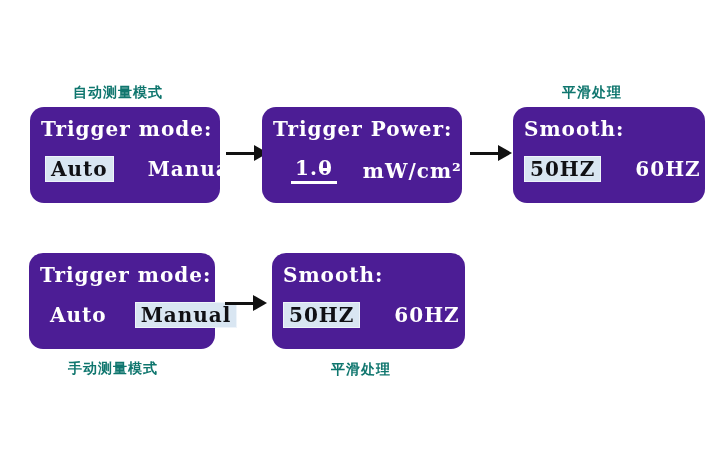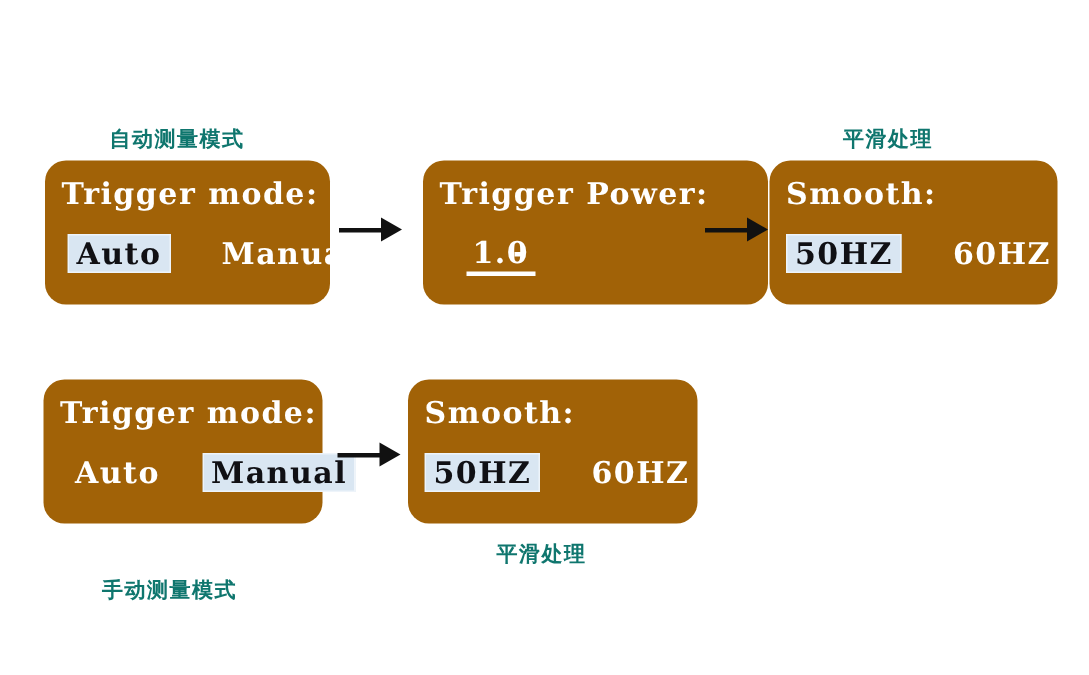--- a/index.html
+++ b/index.html
@@ -22,21 +22,21 @@
     color: #0f766e;
     white-space: nowrap;
     letter-spacing: 1px;
   }
 
   
   .screen {
     position: absolute;
     height: 96px;
     box-sizing: border-box;
-    background: #a16207;
+    background: #4c1d95;
     border-radius: 14px;
     color: #ffffff;
     padding: 9px 11px;
     font-family: "DejaVu Serif", "Liberation Serif", serif;
     font-weight: bold;
   }
   .screen-title {
     font-size: 20px;
     line-height: 26px;
     letter-spacing: 1px;
@@ -118,27 +118,28 @@
       <span class="option selected indent">Auto</span>
       <span class="option gap-lg">Manual</span>
     </div>
   </div>
 
   <div class="arrow" style="left:226px; top:145px;">
     <span class="shaft"></span>
       <span class="head"></span>
   </div>
 
-  <div class="screen" style="left:282px; top:107px; width:230px;">
+  <div class="screen" style="left:262px; top:107px; width:200px;">
     <div class="screen-title">Trigger Power:</div>
     <div class="screen-row">
       <span class="lcd-value-wrap indent-lg">
         <span>1.0</span>
         <span class="zero-dash"></span>
       </span>
+      <span class="unit">mW/cm²</span>
     </div>
   </div>
 
   <div class="arrow" style="left:470px; top:145px;">
     <span class="shaft"></span>
       <span class="head"></span>
   </div>
 
   <div class="screen" style="left:513px; top:107px; width:192px;">
     <div class="screen-title">Smooth:</div>
@@ -162,16 +163,16 @@
   </div>
 
   <div class="screen" style="left:272px; top:253px; width:193px;">
     <div class="screen-title">Smooth:</div>
     <div class="screen-row">
       <span class="option selected">50HZ</span>
       <span class="option gap-lg">60HZ</span>
     </div>
   </div>
 
-  <div class="caption" style="left:68px; top:360px;margin-top:25px;">手动测量模式</div>
+  <div class="caption" style="left:68px; top:360px;">手动测量模式</div>
   <div class="caption" style="left:331px; top:361px;">平滑处理</div>
 
 </div>
 
 </body></html>

